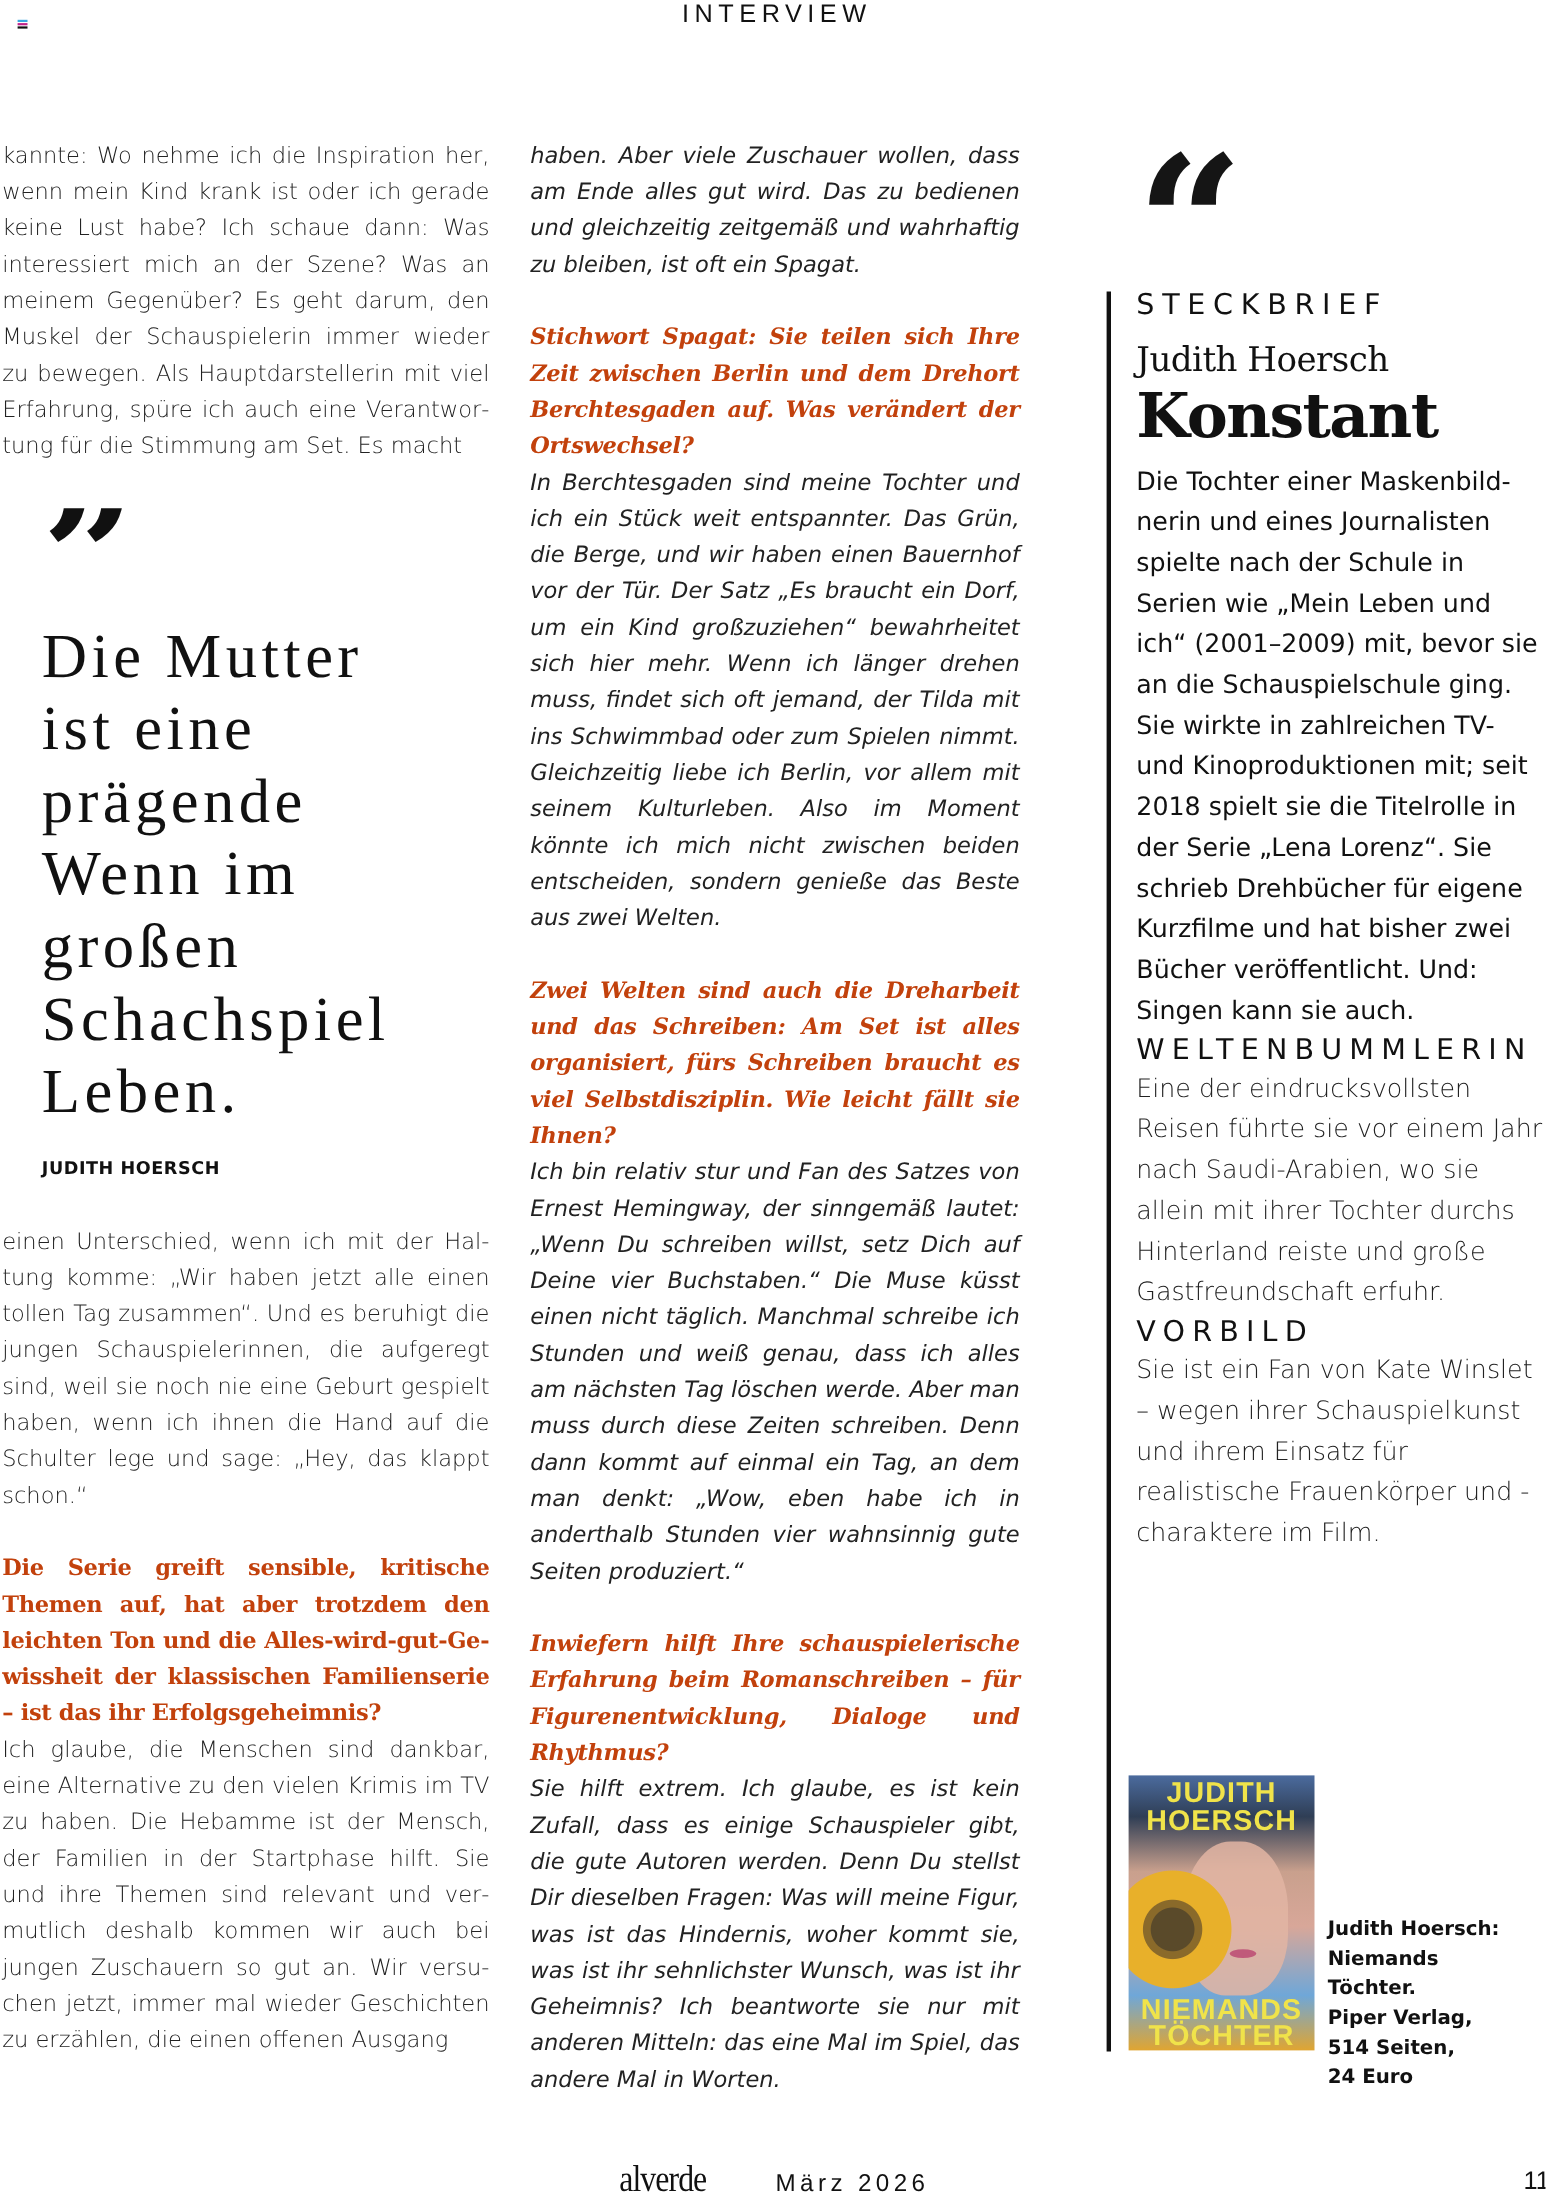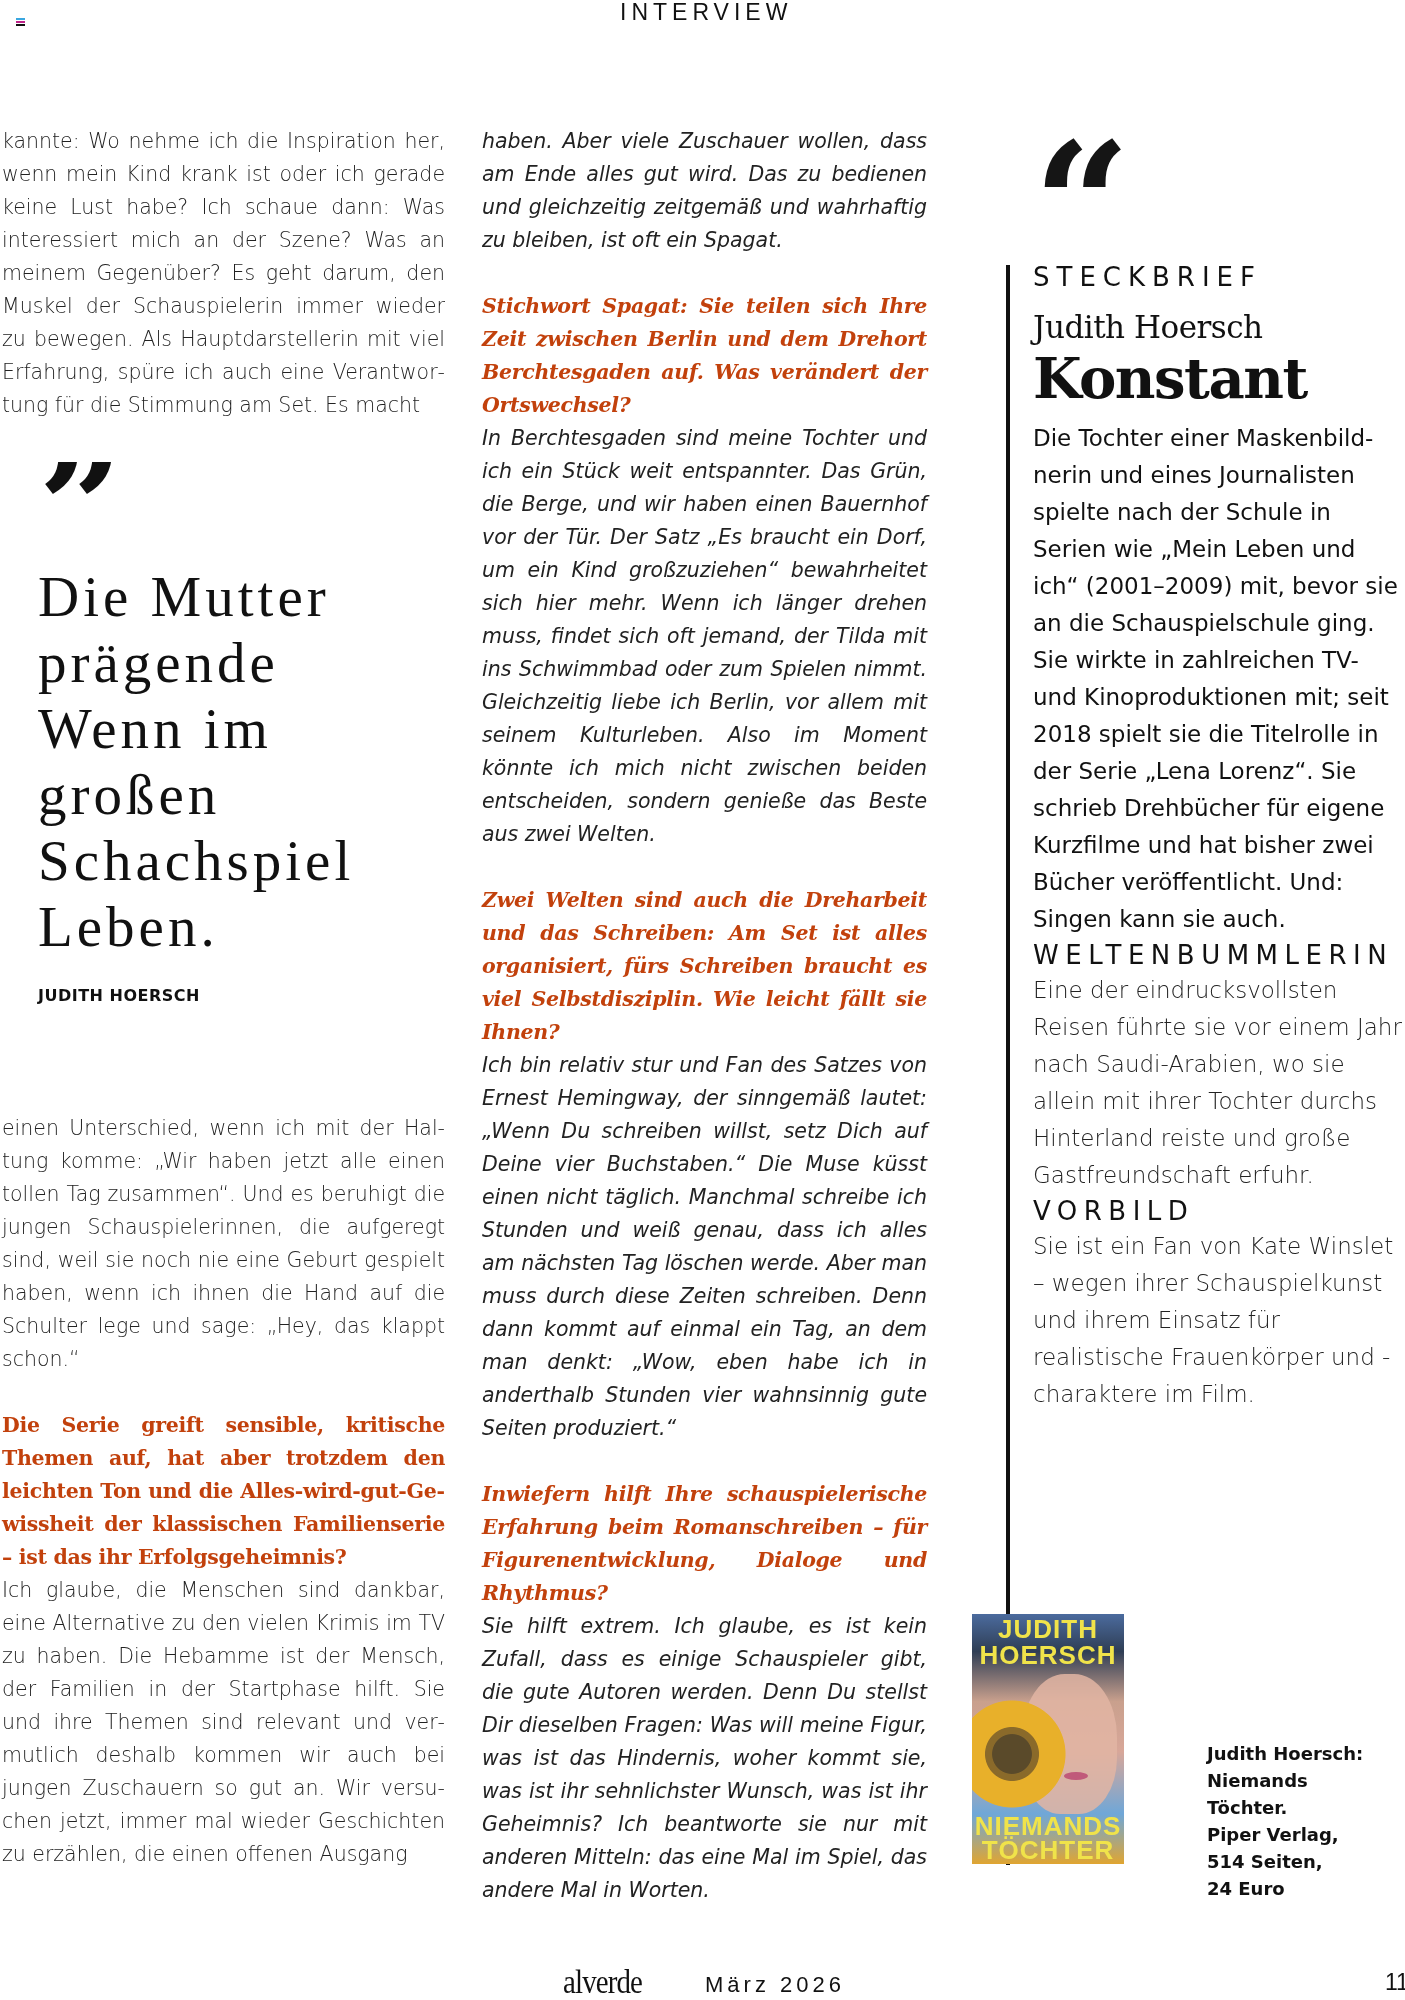--- a/index.html
+++ b/index.html
@@ -27,22 +27,22 @@
     .sidebar-quote { position: absolute; left: 1033px; top: 130px; font-family: "DejaVu Serif", serif; font-weight: 700; font-size: 170px; line-height: 150px; height: 100px; overflow: hidden; color: #151515; }
     .sidebar-rule { position: absolute; left: 1006px; top: 265px; width: 4px; height: 1600px; background: #111; }
     .sidebar { position: absolute; left: 1033px; top: 260px; width: 372px; }
     .sb-kicker { font-family: "DejaVu Sans", sans-serif; font-size: 26px; letter-spacing: 7px; color: #111; line-height: 34px; }
     .sb-name { font-family: "DejaVu Serif", serif; font-size: 31px; color: #111; margin-top: 14px; line-height: 38px; letter-spacing: -0.5px; }
     .sb-title { font-family: "DejaVu Serif", serif; font-weight: 700; font-size: 56px; line-height: 60px; color: #111; margin-top: 2px; letter-spacing: -1.5px; }
     .sb-intro { font-family: "DejaVu Sans", sans-serif; font-size: 23px; line-height: 37px; color: #111; margin-top: 12px; }
     .sb-head { font-family: "DejaVu Sans", sans-serif; font-size: 26px; letter-spacing: 6.5px; color: #111; line-height: 34px; }
     .sb-body { font-family: "DejaVu Sans", sans-serif; font-weight: 300; font-size: 23px; line-height: 37px; color: #222; }
 
-    .book { position: absolute; left: 972px; top: 1614px; width: 152px; height: 250px; overflow: hidden;
-      background: linear-gradient(180deg, #4b6b9e 0%, #2f3e55 15%, #c9a08d 35%, #d8a799 55%, #6fa7d8 80%, #e0a531 100%); }
+    .book { position: absolute; left: 1026px; top: 1614px; width: 152px; height: 250px; overflow: hidden;
+      background: linear-gradient(180deg, #4b6b9e 0%, #2f3e55 15%, #c9a08d 35%, #d8a799 55%, #6fa7d8 80%, #e0a531 100%); padding-left: 17px; }
     .book .sun { position: absolute; left: -20px; top: 75px; width: 120px; height: 130px; border-radius: 50%;
       background: radial-gradient(circle at 50% 50%, #5a4a2a 0 22%, #8a6a2a 23% 30%, #e8b02a 31% 60%, rgba(232,176,42,0) 61%); }
     .book .face { position: absolute; left: 50px; top: 60px; width: 95px; height: 140px; border-radius: 45% 45% 40% 40%; background: #e2b5a3; opacity: 0.85; }
     .book .lips { position: absolute; left: 92px; top: 158px; width: 24px; height: 8px; border-radius: 50%; background: #c05a7a; }
     .book .t { position: absolute; left: 0; width: 100%; text-align: center; font-family: "Liberation Sans", sans-serif; font-weight: 700; color: #f0e34a; letter-spacing: 1px; }
     .book .t1 { top: 2px; font-size: 26px; line-height: 26px; }
     .book .t2 { top: 28px; font-size: 26px; line-height: 26px; }
     .book .t3 { top: 200px; font-size: 26px; line-height: 24px; }
     .book .t4 { top: 224px; font-size: 26px; line-height: 24px; }
 
@@ -68,20 +68,21 @@
   <div class="section-label">INTERVIEW</div>
 
   <div class="col" id="col1a">
     <p>kannte: Wo nehme ich die Inspiration her, wenn mein Kind krank ist oder ich gerade keine Lust habe? Ich schaue dann: Was interessiert mich an der Szene? Was an meinem Gegenüber? Es geht darum, den Muskel der Schauspielerin immer wieder zu bewegen. Als Hauptdarstellerin mit viel Erfahrung, spüre ich auch eine Verantwor­tung für die Stimmung am Set. Es macht</p>
   </div>
 
   <div class="pullquote">
     <div class="pq-mark">”</div>
     <div class="pq-text">
       <div>Die Mutter</div>
+      <div>ist eine</div>
       <div>prägende</div>
       <div>Wenn im</div>
       <div>großen</div>
       <div>Schachspiel</div>
       <div>Leben.</div>
     </div>
     <div class="pq-author">JUDITH HOERSCH</div>
   </div>
 
   <div class="col" id="col1b">

